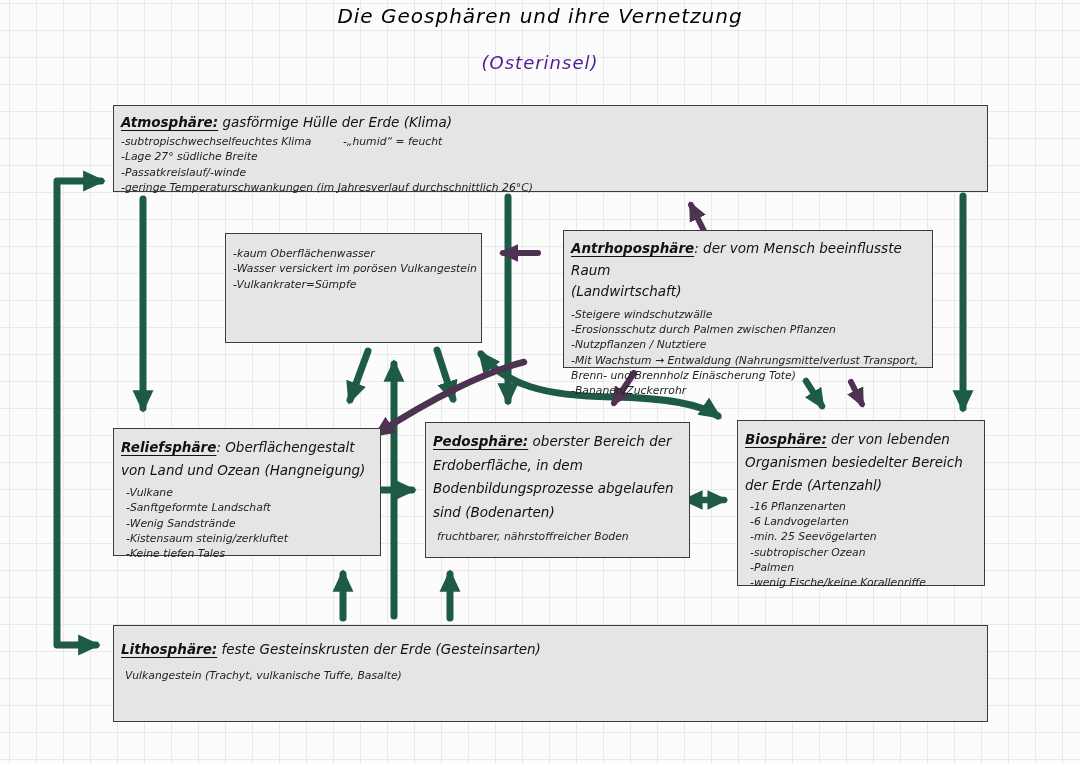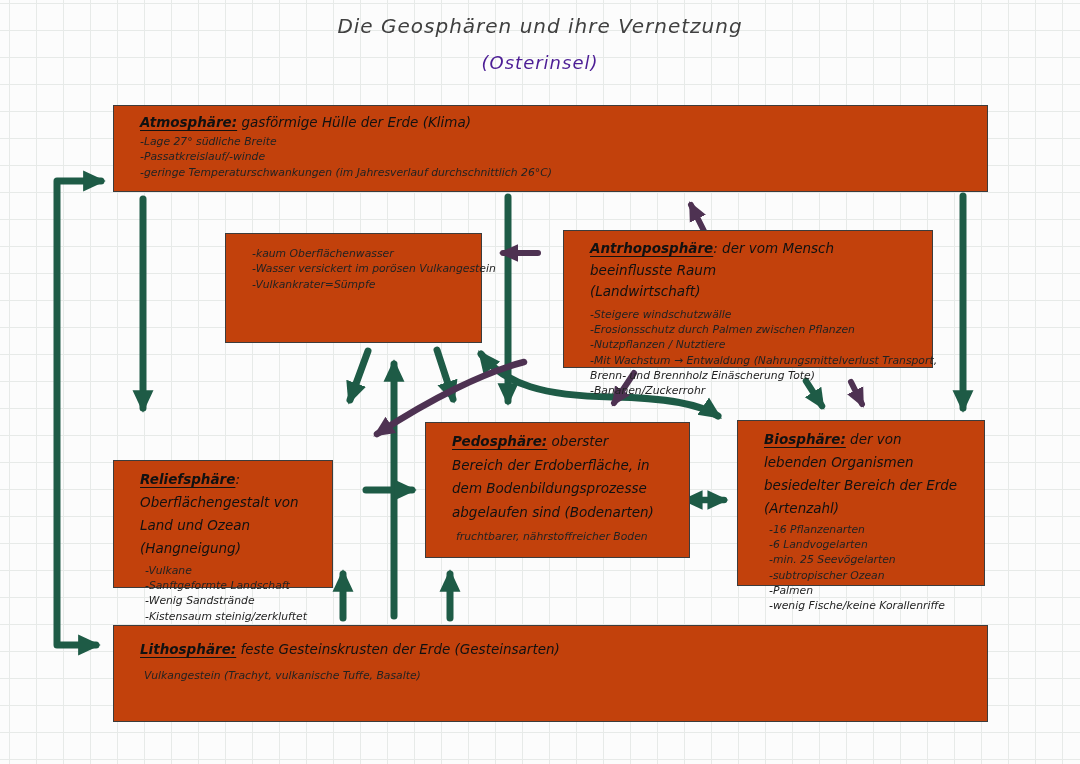--- a/index.html
+++ b/index.html
@@ -8,30 +8,30 @@
     font-family:"DejaVu Sans",sans-serif;
     background-color:#fcfcfc;
     background-image:
       linear-gradient(to right,#e7eae8 1px,transparent 1px),
       linear-gradient(to bottom,#e7eae8 1px,transparent 1px);
     background-size:27px 27px;
     background-position:9px 3px;
     color:#1c1c1c;
   }
   .title{
-    position:absolute;left:0;top:14px;width:1080px;text-align:center;
-    font-size:20px;font-style:italic;letter-spacing:1px;color:#404040;
+    position:absolute;left:0;top:4px;width:1080px;text-align:center;
+    font-size:20px;font-style:italic;letter-spacing:1px;color:#000000;
   }
   .subtitle{
     position:absolute;left:0;top:52px;width:1080px;text-align:center;
     font-size:18px;font-style:italic;letter-spacing:1px;color:#4c1d95;
   }
   .box{
-    position:absolute;background:#c2410c;border:1.6px solid #3c3c3c;
-    box-sizing:border-box;padding:7px 26px;font-style:italic;
+    position:absolute;background:#e5e5e5;border:1.6px solid #3c3c3c;
+    box-sizing:border-box;padding:7px 7px;font-style:italic;
   }
   .hd{font-size:13.5px;line-height:1.85;color:#111;}
   .hname{text-decoration:underline;font-weight:bold;text-underline-offset:3px;}
   .hdef{font-weight:normal;}
   .items{font-size:10.8px;line-height:1.42;margin-top:6px;color:#222;}
   .items div{white-space:nowrap;}
   .row1 span{display:inline-block;}
   .row1 .gap{margin-left:28px;}
   #arrows{position:absolute;left:0;top:0;pointer-events:none;}
   .wrap{white-space:normal;}
@@ -69,20 +69,24 @@
     <path d="M 524 362 C 485 372 432 398 377 434" fill="none" stroke="#4e3252" stroke-width="6.5" stroke-linecap="round" stroke-linejoin="round" marker-end="url(#arrow-purple)"></path>
     <path d="M 634 373 L 614 403" fill="none" stroke="#4e3252" stroke-width="6" stroke-linecap="round" stroke-linejoin="round" marker-end="url(#arrow-purple)"></path>
     <path d="M 851 382 L 862 404" fill="none" stroke="#4e3252" stroke-width="6" stroke-linecap="round" stroke-linejoin="round" marker-end="url(#arrow-purple)"></path>
   </svg>
 
 <div class="box" style="left:113px;top:105px;width:875px;height:87px;">
   <div class="hd" style="line-height:1.4;">
     <span class="hname">Atmosphäre:</span><span class="hdef"> gasförmige Hülle  der Erde (Klima)</span>
   </div>
   <div class="items row1" style="margin-top:2px;">
+    <div>
+      <span>-subtropischwechselfeuchtes Klima</span>
+      <span class="gap">-„humid“ = feucht</span>
+    </div>
     <div>-Lage 27° südliche Breite</div>
     <div>-Passatkreislauf/-winde</div>
     <div>-geringe Temperaturschwankungen (im Jahresverlauf durchschnittlich 26°C)</div>
   </div>
 </div>
 
 <div class="box" style="left:225px;top:233px;width:257px;height:110px;">
   <div class="items" style="margin-top:5px;">
     <div>-kaum Oberflächenwasser</div>
     <div>-Wasser versickert im porösen Vulkangestein</div>
@@ -98,21 +102,21 @@
   <div class="items" style="margin-top:4px;">
     <div>-Steigere windschutzwälle</div>
     <div>-Erosionsschutz durch Palmen zwischen Pflanzen</div>
     <div>-Nutzpflanzen / Nutztiere</div>
     <div>-Mit Wachstum → Entwaldung (Nahrungsmittelverlust Transport,</div>
     <div>Brenn- und Brennholz Einäscherung Tote)</div>
     <div>-Bananen/Zuckerrohr</div>
   </div>
 </div>
 
-<div class="box" style="left:113px;top:428px;width:220px;height:128px;margin-top:32px;">
+<div class="box" style="left:113px;top:428px;width:268px;height:128px;">
   <div class="hd wrap" style="line-height:1.7;">
     <span class="hname">Reliefsphäre</span><span class="hdef">: Oberflächengestalt von Land und Ozean (Hangneigung)</span>
   </div>
   <div class="items" style="margin-top:3px;padding-left:5px;">
     <div>-Vulkane</div>
     <div>-Sanftgeformte Landschaft</div>
     <div>-Wenig Sandstrände</div>
     <div>-Kistensaum steinig/zerkluftet</div>
     <div>-Keine tiefen Tales</div>
   </div>

